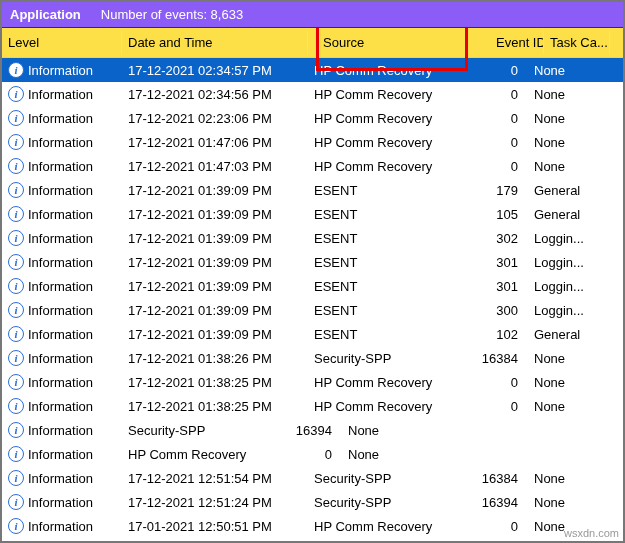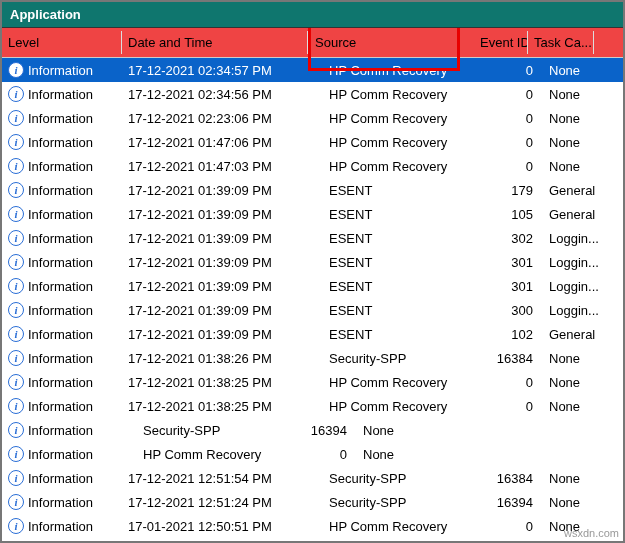--- a/index.html
+++ b/index.html
@@ -6,64 +6,64 @@
   body {
     font-family: "Segoe UI", Tahoma, sans-serif;
     font-size: 13px;
     background: #fff;
     width: 625px;
     height: 543px;
     overflow: hidden;
     border: 2px solid #777;
   }
   .header-bar {
-    background: #0f766e;
+    background: #8b5cf6;
     color: #fff;
     display: flex;
     align-items: center;
     padding: 4px 8px;
     height: 26px;
     border-bottom: 1px solid #333;
   }
   .header-title {
     font-weight: 600;
     margin-right: 20px;
   }
   .header-count {
     font-weight: 400;
   }
   .table-wrap {
     width: 100%;
     overflow: hidden;
   }
   .thead {
     display: flex;
-    background: #ef4444;
+    background: #fde047;
     border-bottom: 1px solid #ccc;
     height: 30px;
     align-items: center;
     position: relative;
   }
   .th {
     padding: 4px 6px;
     font-size: 13px;
     color: #000;
     border-right: 1px solid #ddd;
     white-space: nowrap;
     overflow: hidden;
   }
   .th.highlight {
     border: 3px solid #e80000;
     padding: 18px 4px;
-    margin: -1px 0;
+    margin: -1px 8px;
     z-index: 2;
   }
   .col-level { width: 120px; flex-shrink: 0; }
   .col-date  { width: 186px; flex-shrink: 0; }
-  .col-src   { width: 152px; flex-shrink: 0; margin-left: 15px; }
+  .col-src   { width: 152px; flex-shrink: 0; }
   .col-eid   { width: 68px;  flex-shrink: 0; text-align: right; padding-left: 20px; }
   .col-task  { width: 66px;  flex-shrink: 0; }
   .tbody { }
   .row {
     display: flex;
     align-items: center;
     height: 24px;
     color: #000;
     border-bottom: 0;
   }
@@ -108,20 +108,21 @@
     color: #999;
     font-family: Arial, sans-serif;
     text-align: center;
   }
 </style>
 </head>
 <body>
 
 <div class="header-bar">
   <span class="header-title">Application</span>
+  <span class="header-count">Number of events: 8,633</span>
 </div>
 
 <div class="table-wrap">
   <div class="thead">
     <div class="th col-level">Level</div>
     <div class="th col-date">Date and Time</div>
     <div class="th col-src highlight">Source</div>
     <div class="th col-eid" style="text-align:left">Event ID</div>
     <div class="th col-task">Task Ca...</div>
   </div>

